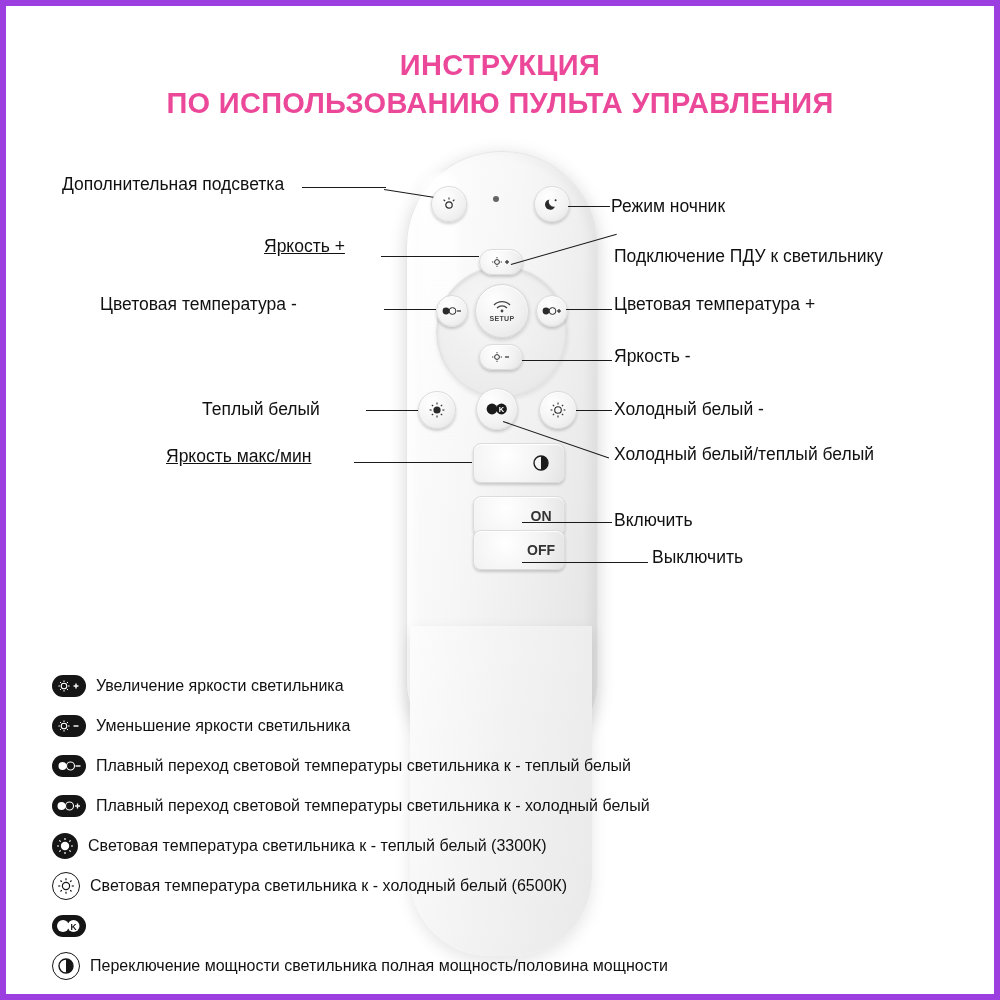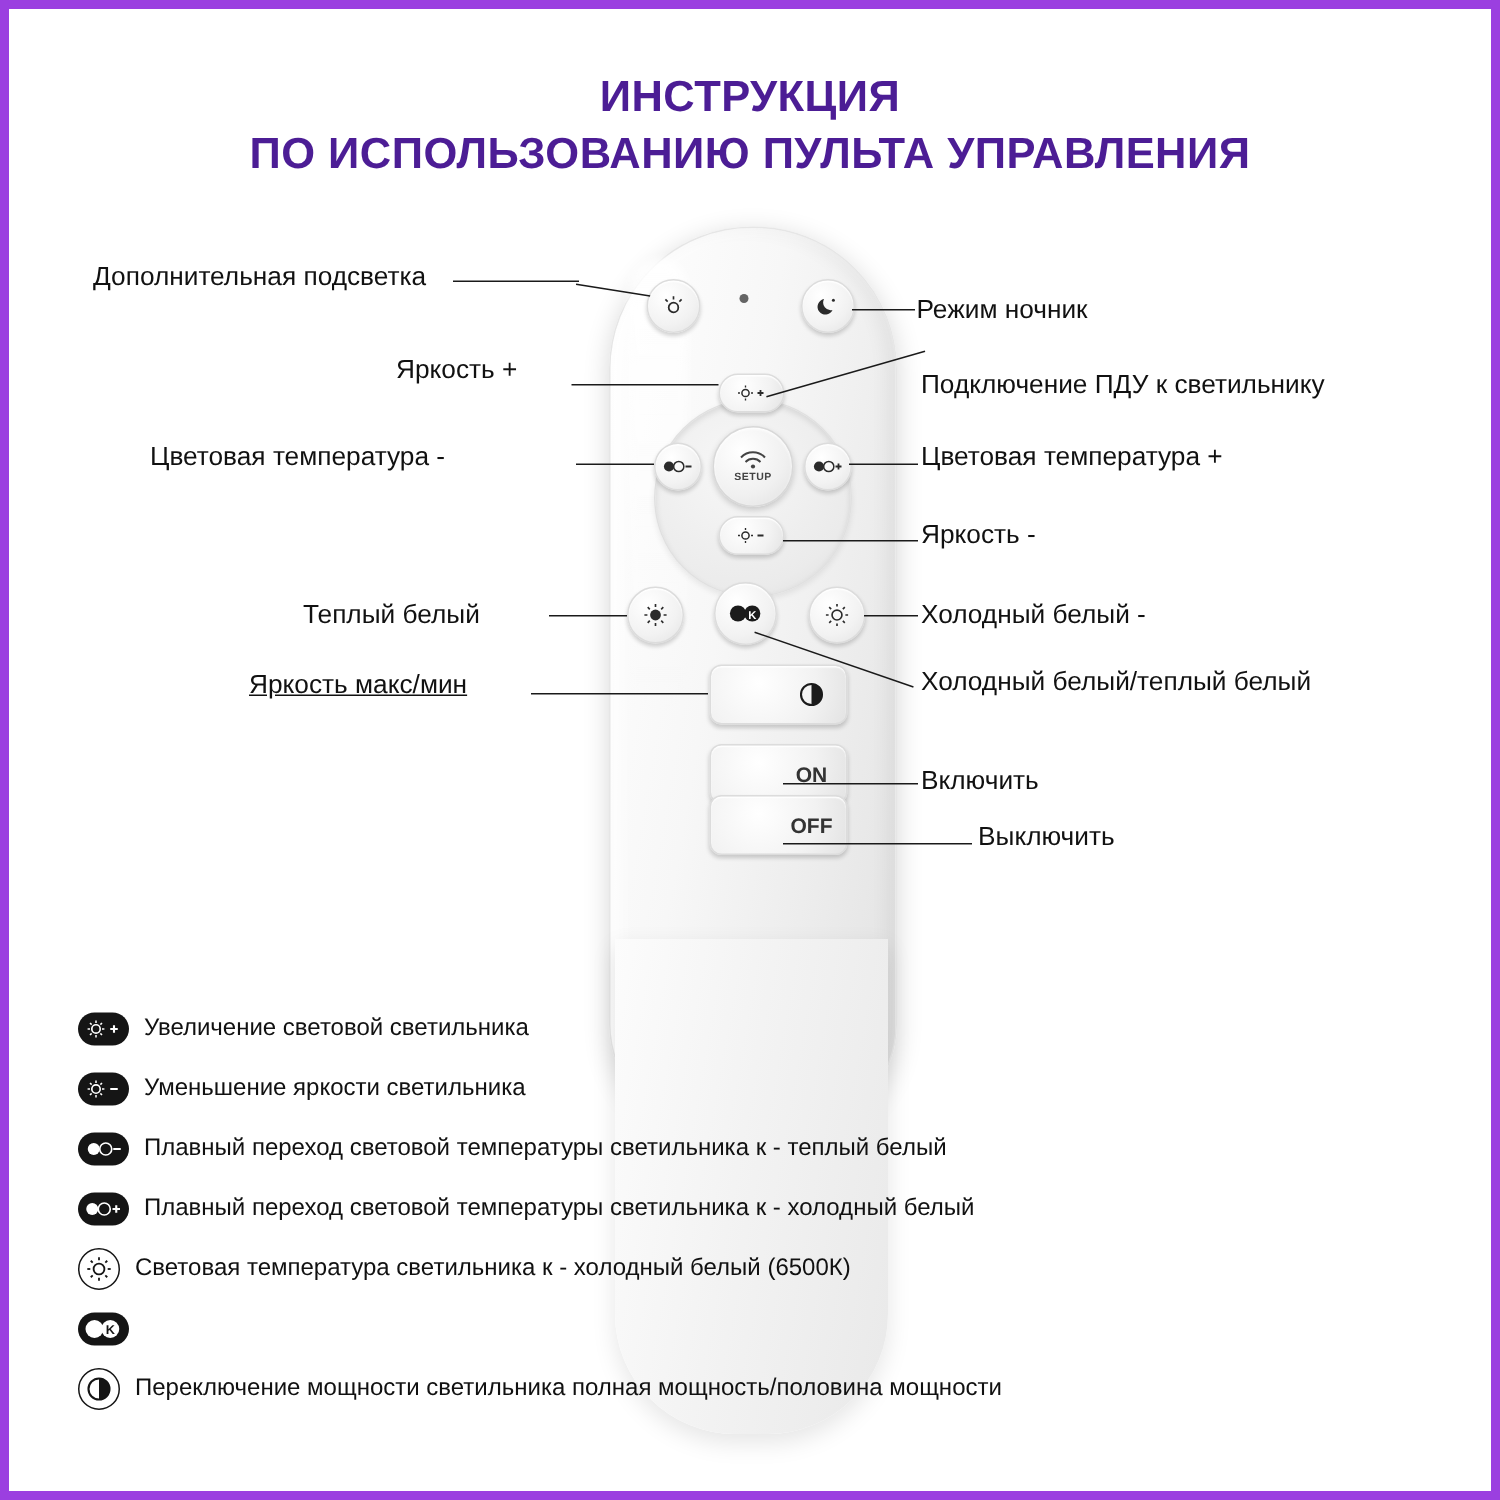--- a/index.html
+++ b/index.html
@@ -17,21 +17,21 @@
     background:#fff;
   }
   
   .title{
     position:absolute;
     left:0;right:0;top:40px;
     text-align:center;
     font-weight:bold;
     font-size:29px;
     letter-spacing:0.3px;
-    color:#4c1d95;
+    color:#ec4899;
     line-height:1.32;
   }
   .title .l2{display:block;}
 
   
   .remote{
     position:absolute;
     left:400px;top:145px;
     width:190px;height:600px;
     border-radius:95px 95px 70px 70px;
@@ -299,21 +299,21 @@
     <span>OFF</span>
   </div>
 
   <div class="lbl r" style="left:56px;top:168px;">Дополнительная подсветка</div>
   <div class="line" style="left:378px;top:183px;width:50px;transform:rotate(9deg);"></div>
   <div class="line" style="left:296px;top:181px;width:84px;"></div>
 
   <div class="lbl" style="left:605px;top:190px;">Режим ночник</div>
   <div class="line" style="left:562px;top:200px;width:42px;"></div>
 
-  <div class="lbl r" style="left:258px;top:230px;">Яркость +</div>
+  <div class="lbl r" style="left:258px;top:230px;text-decoration:underline;">Яркость +</div>
   <div class="line" style="left:375px;top:250px;width:98px;"></div>
 
   <div class="lbl" style="left:608px;top:240px;">Подключение ПДУ к светильнику</div>
   <div class="line" style="left:505px;top:258px;width:110px;transform:rotate(-16deg);"></div>
 
   <div class="lbl r" style="left:94px;top:288px;">Цветовая температура -</div>
   <div class="line" style="left:378px;top:303px;width:52px;"></div>
 
   <div class="lbl" style="left:608px;top:288px;">Цветовая температура +</div>
   <div class="line" style="left:560px;top:303px;width:46px;"></div>
@@ -354,21 +354,21 @@
               <line x1="11.9" y1="9.9" x2="13" y2="11"></line>
               <line x1="13" y1="3" x2="11.9" y2="4.1"></line>
               <line x1="6.1" y1="9.9" x2="5" y2="11"></line>
             </g>
             <g stroke="#fff" stroke-width="1.4">
               <line x1="18.5" y1="7" x2="23.5" y2="7"></line>
               <line x1="21" y1="4.5" x2="21" y2="9.5"></line>
             </g>
           </svg>
       </div>
-      <div class="ltext">Увеличение световой светильника</div>
+      <div class="ltext">Увеличение яркости светильника</div>
     </div>
 
     <div class="lrow">
       <div class="licon">
         <svg width="28" height="14" viewBox="0 0 28 14">
             <circle cx="9" cy="7" r="2.8" fill="none" stroke="#fff" stroke-width="1.1"></circle>
             <g stroke="#fff" stroke-width="1">
               <line x1="9" y1="1.4" x2="9" y2="3"></line>
               <line x1="9" y1="11" x2="9" y2="12.6"></line>
               <line x1="3.4" y1="7" x2="5" y2="7"></line>
@@ -402,20 +402,38 @@
             <circle cx="15.5" cy="7" r="4" fill="none" stroke="#fff" stroke-width="1.1"></circle>
             <g stroke="#fff" stroke-width="1.4">
               <line x1="21" y1="7" x2="26" y2="7"></line>
               <line x1="23.5" y1="4.5" x2="23.5" y2="9.5"></line>
             </g>
           </svg>
       </div>
       <div class="ltext">Плавный переход световой температуры светильника к - холодный белый</div>
     </div>
 
+    <div class="lrow">
+      <div class="licon circle">
+        <svg width="20" height="20" viewBox="0 0 20 20">
+            <circle cx="10" cy="10" r="4.2" fill="#fff"></circle>
+            <g stroke="#fff" stroke-width="1.2">
+              <line x1="10" y1="2" x2="10" y2="4"></line>
+              <line x1="10" y1="16" x2="10" y2="18"></line>
+              <line x1="2" y1="10" x2="4" y2="10"></line>
+              <line x1="16" y1="10" x2="18" y2="10"></line>
+              <line x1="4.3" y1="4.3" x2="5.7" y2="5.7"></line>
+              <line x1="14.3" y1="14.3" x2="15.7" y2="15.7"></line>
+              <line x1="15.7" y1="4.3" x2="14.3" y2="5.7"></line>
+              <line x1="5.7" y1="14.3" x2="4.3" y2="15.7"></line>
+            </g>
+          </svg>
+      </div>
+      <div class="ltext">Световая температура светильника к - теплый белый (3300К)</div>
+    </div>
 
     <div class="lrow">
       <div class="licon circle outline">
         <svg width="20" height="20" viewBox="0 0 20 20">
             <circle cx="10" cy="10" r="3.6" fill="none" stroke="#151515" stroke-width="1.2"></circle>
             <g stroke="#151515" stroke-width="1.2">
               <line x1="10" y1="2.2" x2="10" y2="4.2"></line>
               <line x1="10" y1="15.8" x2="10" y2="17.8"></line>
               <line x1="2.2" y1="10" x2="4.2" y2="10"></line>
               <line x1="15.8" y1="10" x2="17.8" y2="10"></line>

